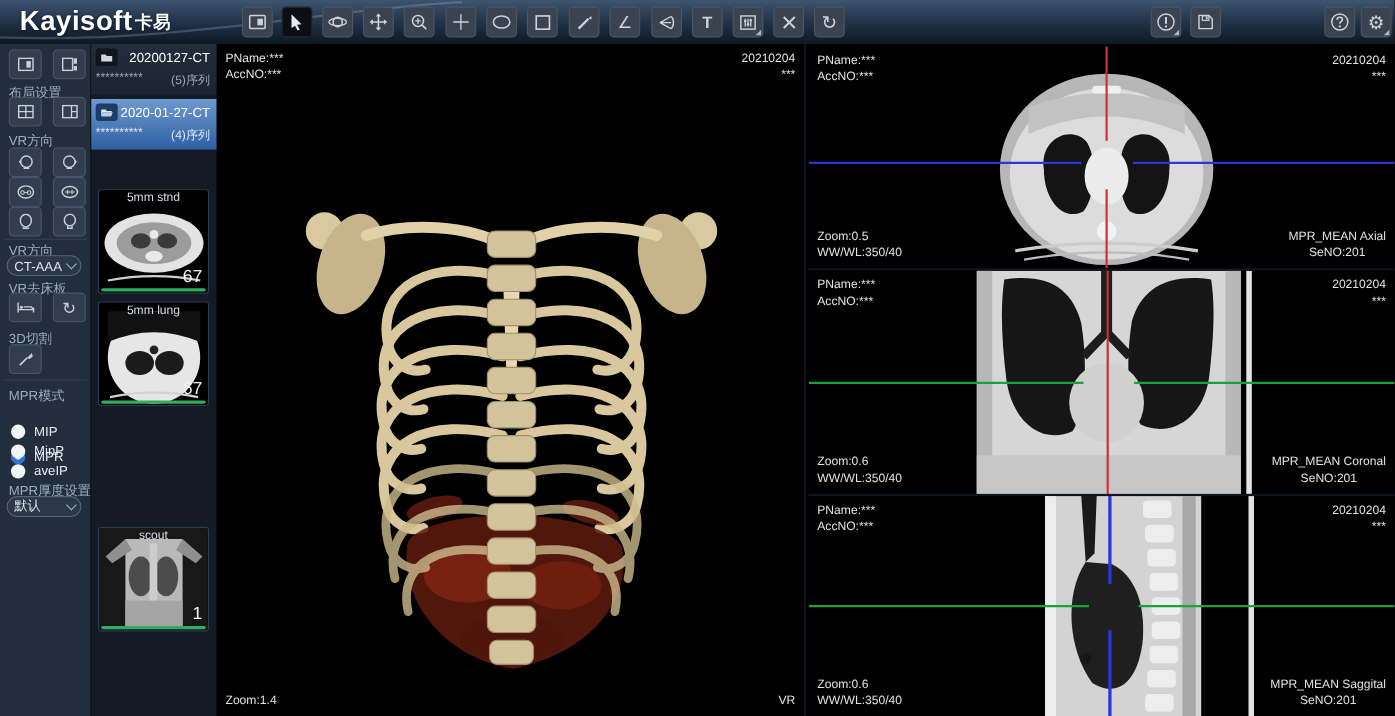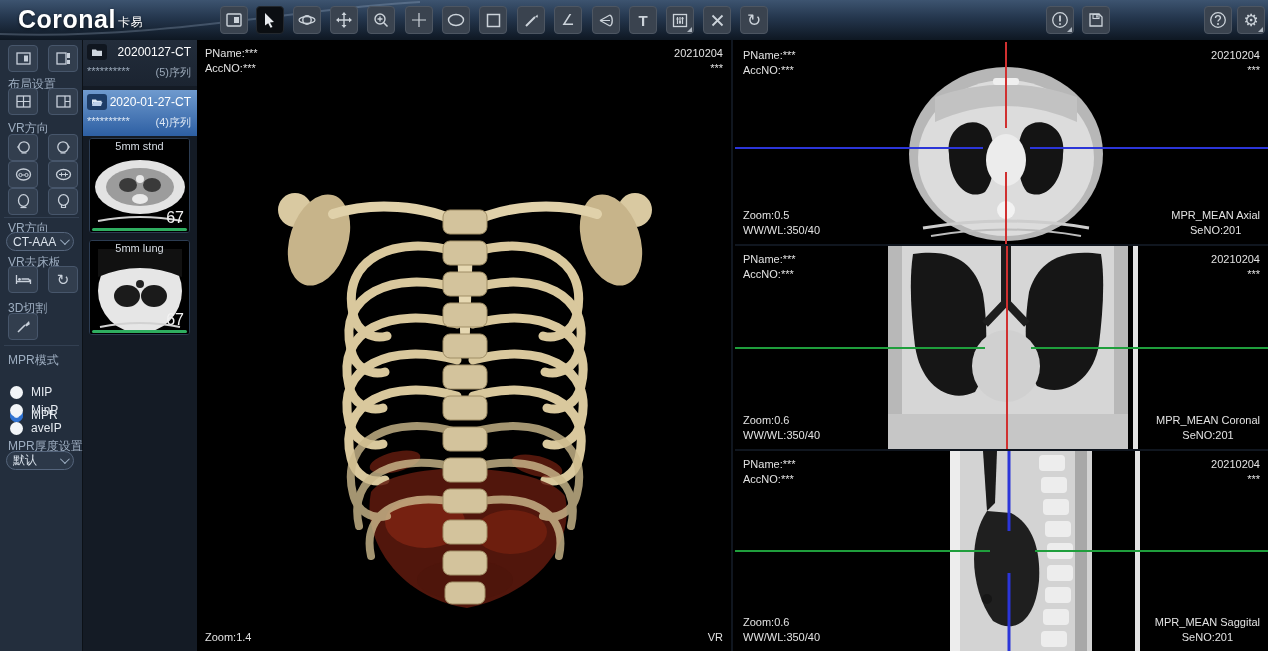--- a/index.html
+++ b/index.html
@@ -5,21 +5,21 @@
   * { box-sizing: border-box; margin: 0; padding: 0; }
   html,body { width:1268px; height:651px; overflow:hidden; background:#000; }
   body { font-family:"Liberation Sans", sans-serif; color:#dfe5ec; position:relative; }
 
   
   #topbar { position:absolute; left:0; top:0; width:1268px; height:40px;
     background:linear-gradient(180deg,#3d5470 0%,#24364d 45%,#0e1722 100%); }
   #topbar .swoosh { position:absolute; left:0; top:0; pointer-events:none; }
   #logo { position:absolute; left:18px; top:5px; font-size:25px; font-weight:bold;
     letter-spacing:.5px; color:#fff; text-shadow:0 1px 3px rgba(0,0,0,.6); }
-  #logo .cn { font-size:12px; font-weight:normal; margin-left:2px; vertical-align:2px; }
+  #logo .cn { font-size:16px; font-weight:bold; margin-left:2px; vertical-align:2px; }
 
   .tbtn { position:absolute; top:6px; width:28px; height:28px; border-radius:4px;
     background:#3a434f; border:1px solid #4d5662; display:flex; align-items:center;
     justify-content:center; color:#ccd3da; font-size:15px; cursor:pointer; }
   .tbtn svg { display:block; }
   .tbtn.active { background:#0b0e12; border-color:#23282e; }
   .tbtn .corner { position:absolute; right:1px; bottom:1px; width:0; height:0;
     border-left:5px solid transparent; border-bottom:5px solid #aeb6bf; }
 
   
@@ -54,21 +54,21 @@
   .study .trow { display:flex; align-items:center; }
   .study .ficon { width:20px; height:16px; border-radius:3px; background:#10161f;
     display:flex; align-items:center; justify-content:center; }
   .study.sel .ficon { background:#1d3c66; }
   .study .stitle { margin-left:auto; font-size:12px; color:#fff; }
   .study .srow2 { display:flex; justify-content:space-between; font-size:11px;
     color:#9aa8b8; margin-top:5px; }
   .study.sel .srow2 { color:#dce7f4; }
 
   .thumb { position:absolute; left:6px; width:101px; height:95px; background:#000;
-    border:1px solid #2c3c52; border-radius:3px; cursor:pointer; overflow:hidden; }
+    border:1px solid #2c3c52; border-radius:3px; cursor:pointer; overflow:hidden;margin-top:34px; }
   .thumb.sel { border-color:#5b8cc9; }
   .thumb .tlabel { position:absolute; top:1px; width:100%; text-align:center; font-size:11px;
     color:#d6dce3; z-index:3; }
   .thumb .tcount { position:absolute; right:5px; bottom:5px; font-size:16px; color:#f2f2f2; z-index:3; }
   .thumb .gbar { position:absolute; left:2px; right:2px; bottom:1px; height:3px;
     background:#2fae60; border-radius:2px; z-index:3; }
   .thumb svg { position:absolute; left:0; top:0; }
 
   
   .viewport { position:absolute; background:#000; overflow:hidden; }
@@ -83,21 +83,21 @@
   .ov.bl { left:8px; bottom:6px; } .ov.br { right:8px; bottom:6px; text-align:center; }
   .viewport svg { position:absolute; left:0; top:0; }
 </style>
 </head>
 <body>
 
 <div id="topbar">
   <svg class="swoosh" width="1268" height="40">
     <path d="M0,34 C160,40 300,8 420,2" stroke="rgba(180,200,225,.25)" stroke-width="2" fill="none"></path>
   </svg>
-  <div id="logo"><span>Coronal</span><span class="cn">卡易</span></div>
+  <div id="logo"><span>Kayisoft</span><span class="cn">卡易</span></div>
 
   <div class="tbtn" style="left:220px">
     <svg width="16" height="16">
         <rect x="1" y="2" width="14" height="12" rx="1" fill="none" stroke="#ccd3da" stroke-width="1.4"></rect>
         <rect x="8" y="5" width="5" height="6" fill="#ccd3da"></rect>
       </svg>
   </div>
   <div class="tbtn active" style="left:256px">
     <svg width="14" height="16">
         <path d="M2,1 L11,10 L7,10.5 L9.5,15 L7.5,15.8 L5.2,11.3 L2,13.5 Z" fill="#e8ebef"></path>
@@ -378,20 +378,35 @@
       <ellipse cx="64" cy="55" rx="13" ry="11" fill="#1b1b1b"></ellipse>
       <circle cx="50" cy="43" r="4" fill="#222"></circle>
       <path d="M10,86 Q50,78 90,86" stroke="#d2d2d2" stroke-width="2" fill="none"></path>
     </svg>
     <div class="tlabel">5mm lung</div>
     <div class="tcount">67</div>
     <div class="gbar"></div>
   </div>
 
 
+  <div class="thumb" style="top:405px">
+    <svg width="99" height="93" viewBox="0 0 99 93">
+      <rect width="99" height="93" fill="#181818"></rect>
+      <rect x="24" y="10" width="52" height="80" fill="#b9b9b9"></rect>
+      <path d="M24,10 L6,26 L12,32 L30,20 Z" fill="#8f8f8f"></path>
+      <path d="M76,10 L94,26 L88,32 L70,20 Z" fill="#8f8f8f"></path>
+      <ellipse cx="38" cy="44" rx="11" ry="18" fill="#4c4c4c"></ellipse>
+      <ellipse cx="61" cy="44" rx="11" ry="18" fill="#4c4c4c"></ellipse>
+      <rect x="46" y="14" width="7" height="74" fill="#cdcdcd"></rect>
+      <rect x="24" y="66" width="52" height="24" fill="#a5a5a5"></rect>
+    </svg>
+    <div class="tlabel">scout</div>
+    <div class="tcount">1</div>
+    <div class="gbar"></div>
+  </div>
 </div>
 
 <div id="vp-vr" class="viewport">
   <svg width="380" height="470" viewBox="0 0 380 470" style="left:78px; top:120px;">
     <circle cx="20" cy="50" r="17" fill="#d9c9a1"></circle>
       <circle cx="360" cy="50" r="17" fill="#d9c9a1"></circle>
     <ellipse cx="44" cy="80" rx="29" ry="47" fill="#c7b48a" transform="rotate(18 44 80)"></ellipse>
     <ellipse cx="336" cy="80" rx="29" ry="47" fill="#c7b48a" transform="rotate(-18 336 80)"></ellipse>
     <path d="M186,64 C150,44 96,42 58,54" stroke="#e0d1aa" stroke-width="10" fill="none" stroke-linecap="round"></path>
     <path d="M194,64 C230,44 284,42 322,54" stroke="#e0d1aa" stroke-width="10" fill="none" stroke-linecap="round"></path>

